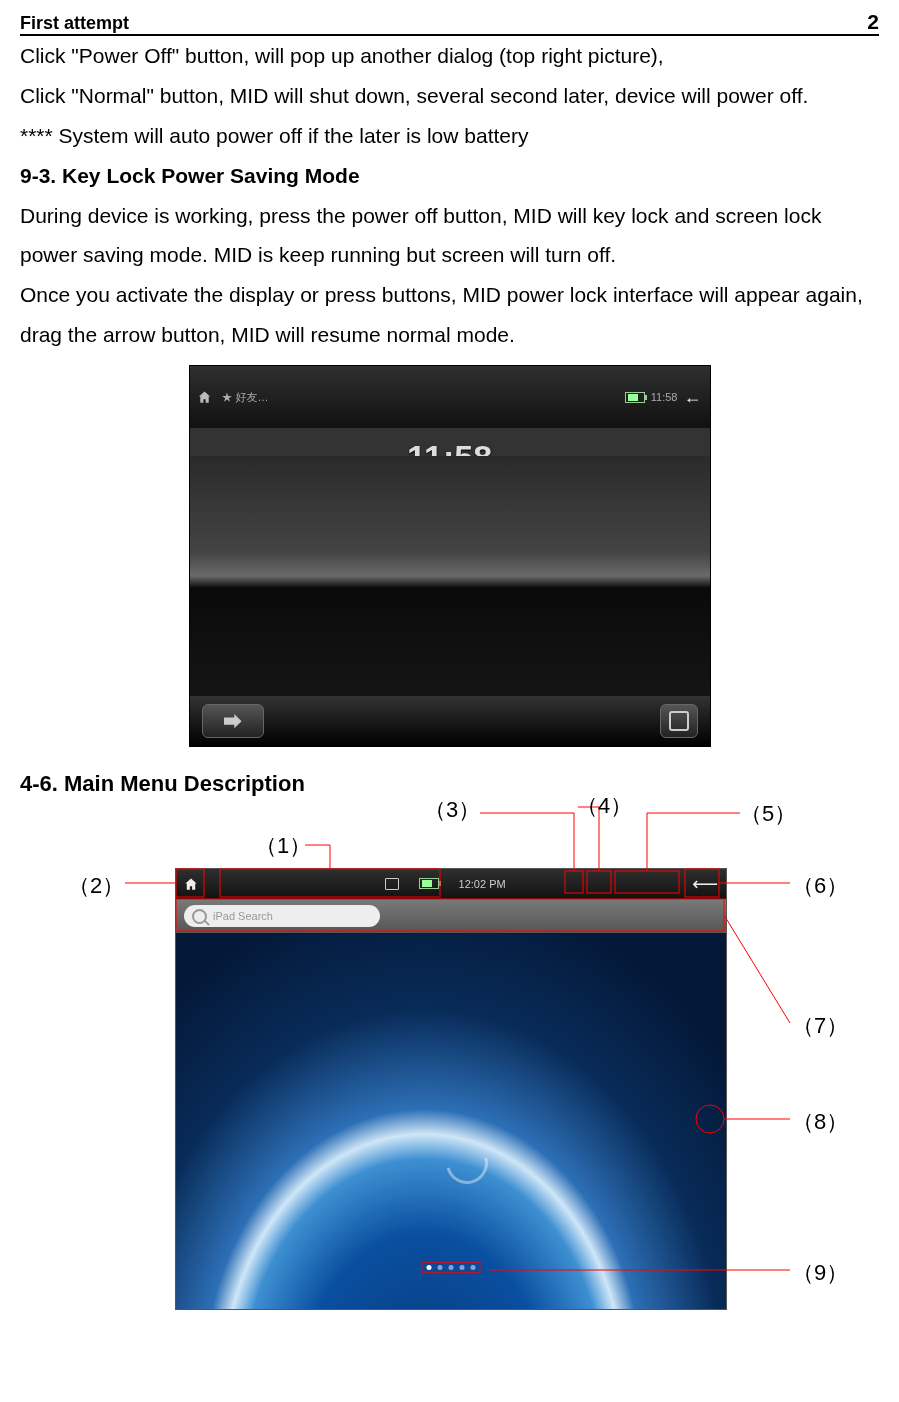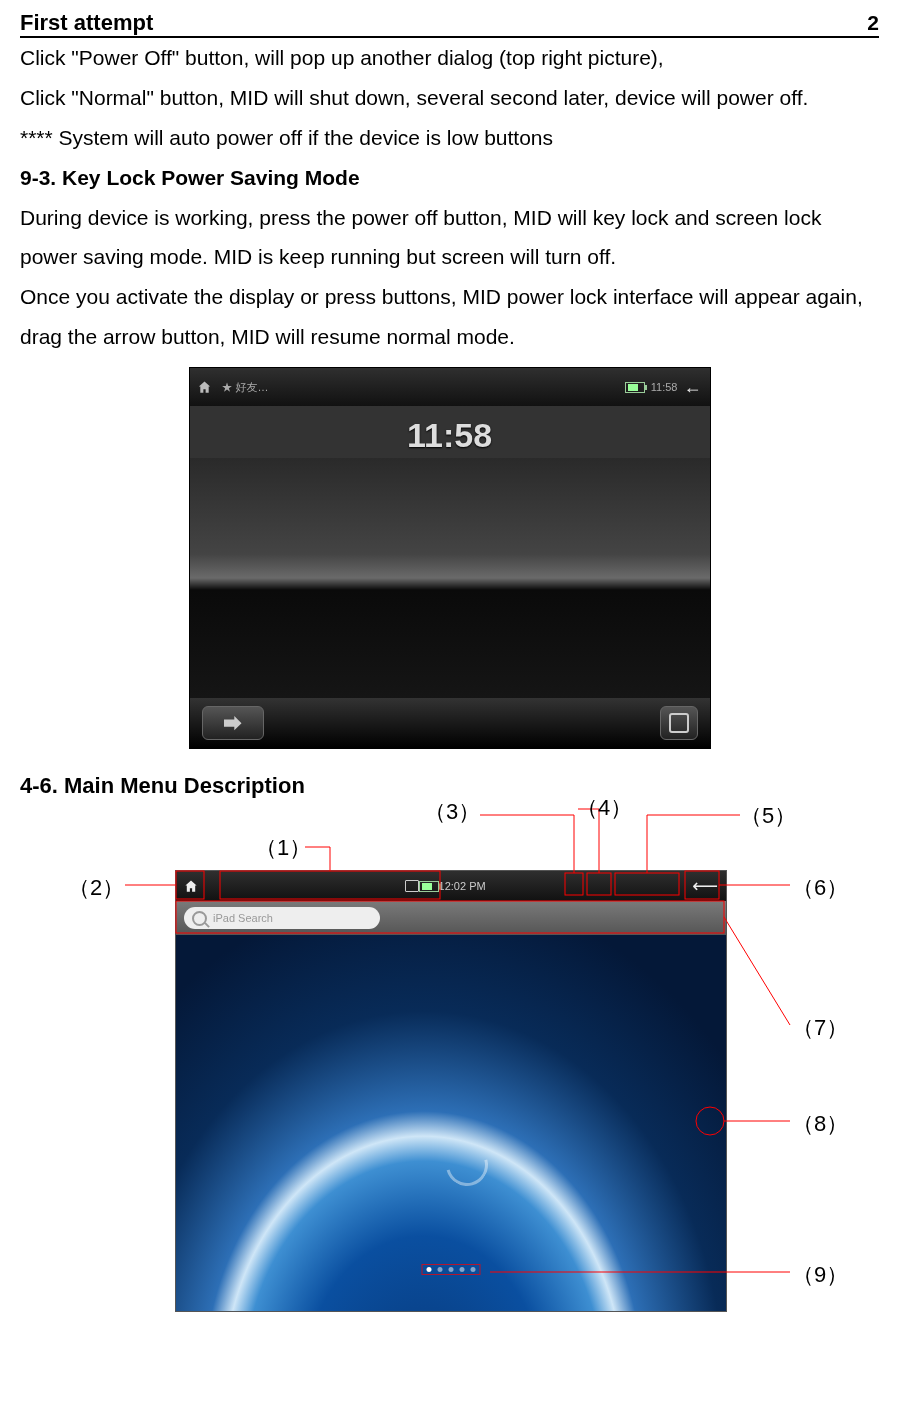--- a/index.html
+++ b/index.html
@@ -1,42 +1,42 @@
 <!DOCTYPE html>
 <html><head>
   <meta charset="utf-8">
   <style>
     body { margin: 0; padding: 10px 20px; font-family: Arial, sans-serif; width: 859px; background: #fff; color: #000; }
     .header-row { display: flex; justify-content: space-between; align-items: baseline; border-bottom: 2px solid #000; }
-    .header-left { font-size: 22px; font-weight: bold; }
+    .header-left { font-size: 18px; font-weight: bold; }
     .header-right { font-size: 21px; font-weight: bold; }
     .body-text p { font-size: 21px; line-height: 1.9; margin: 0; }
     .section-heading { font-size: 21px; font-weight: bold; margin: 0; }
     .heading-44 { font-size: 22px; font-weight: bold; font-family: Arial, sans-serif; }
 
     .lockscreen-wrap { text-align: center; margin: 10px 0 20px 0; }
     .lockscreen { display: inline-block; width: 520px; height: 380px; background: #333; border: 1px solid #000; position: relative; overflow: hidden; }
-    .ls-top { height: 30px; background: linear-gradient(#2f2f2f,#111); display:flex; align-items:center; color:#aaa; font-size:11px; padding:4px 8px; justify-content: space-between;}
+    .ls-top { height: 30px; background: linear-gradient(#2f2f2f,#111); display:flex; align-items:center; color:#aaa; font-size:11px; padding:16px 8px; justify-content: space-between;}
     .ls-top .left-icons { display:flex; gap:10px; align-items:center;}
     .ls-top .home-ic { width:14px; height:14px; background:#bbb; clip-path: polygon(50% 10%, 90% 45%, 80% 45%, 80% 90%, 58% 90%, 58% 65%, 42% 65%, 42% 90%, 20% 90%, 20% 45%, 10% 45%); }
     .ls-clock { text-align:center; padding-top:10px; color:#ddd; }
     .ls-clock .time { font-size:34px; font-weight:bold; text-shadow:0 1px 2px #000;}
     .ls-clock .date { font-size:10px; color:#888;margin-top:19px;}
     .ls-sky { position:absolute; top:90px; left:0; right:0; bottom:50px; background: linear-gradient(180deg,#2a2a2a 0%, #444 40%, #6a6a6a 50%, #0a0a0a 55%, #151515 100%);}
     .ls-bottom { position:absolute; bottom:0; left:0; right:0; height:50px; background:linear-gradient(#333,#000); display:flex; align-items:center; justify-content:space-between; padding:0 12px;}
     .ls-slide { width:60px; height:32px; background: linear-gradient(#555,#222); border-radius:6px; border:1px solid #666; display:flex; align-items:center; justify-content:center;}
     .ls-arrow { width:18px; height:18px; background:#ccc; clip-path: polygon(0% 30%, 60% 30%, 60% 10%, 100% 50%, 60% 90%, 60% 70%, 0% 70%);}
     .ls-standby { width:36px; height:32px; background: linear-gradient(#555,#222); border-radius:6px; border:1px solid #666; display:flex; align-items:center; justify-content:center;}
     .ls-standby-inner { width:16px; height:16px; border:2px solid #ccc; border-radius:3px;}
 
     .main-menu-area { position: relative; width: 100%; height: 620px; margin-top: -4px;}
     .mm-shot { position: absolute; left: 155px; top: 75px; width: 550px; height: 440px; background: #333; border:1px solid #555; overflow:hidden; }
     .mm-top { height: 30px; background: linear-gradient(#2f2f2f,#111); display:flex; align-items:center; justify-content:space-between; padding:0 8px; color:#ccc; font-size:11px;}
     .mm-home { width:14px; height:14px; background:#eee; clip-path: polygon(50% 10%, 90% 45%, 80% 45%, 80% 90%, 58% 90%, 58% 65%, 42% 65%, 42% 90%, 20% 90%, 20% 45%, 10% 45%); }
-    .mm-status { display:flex; gap:0; align-items:flex-end; }
+    .mm-status { display:flex; gap:20px; align-items:flex-start; }
     .mm-bat { width:18px; height:9px; border:1px solid #9c9; position:relative;}
     .mm-bat::after{content:"";position:absolute; left:2px; top:1px; bottom:1px; right:6px; background:#9f9;}
     .mm-bat::before{content:"";position:absolute; right:-3px; top:2px; width:2px; height:5px; background:#9c9;}
     .mm-back { font-size:18px; color:#eee; }
     .mm-search { height:34px; background: linear-gradient(#7a7a7a,#555); display:flex; align-items:center; padding:0 8px;}
     .mm-search-box { background:#eee; border-radius:12px; height:22px; width:180px; display:flex; align-items:center; padding:0 8px; color:#999; font-size:11px; gap:6px;}
     .mm-search-box .mag { width:11px; height:11px; border:2px solid #999; border-radius:50%; position:relative;}
     .mm-search-box .mag::after{content:"";position:absolute;width:6px;height:2px;background:#999;right:-5px;bottom:-2px;transform:rotate(45deg);}
     .mm-wave { position:absolute; top:64px; left:0; right:0; bottom:0; background:
         radial-gradient(ellipse 400px 500px at 45% 120%, #083a7c 0%, #0a4fa0 30%, #3e8fd2 45%, #cfe6f7 50%, #2d6fb6 55%, #082b58 75%, #041838 100%);
@@ -58,21 +58,21 @@
 
 
 <div class="header-row">
   <span class="header-left">First attempt</span>
   <span class="header-right">2</span>
 </div>
 
 <div class="body-text">
   <p>Click "Power Off" button, will pop up another dialog (top right picture),</p>
   <p>Click "Normal" button, MID will shut down, several second later, device will power off.</p>
-  <p>**** System will auto power off if the device is low buttons</p>
+  <p>**** System will auto power off if the later is low battery</p>
   <p class="section-heading">9-3.  Key Lock Power Saving Mode</p>
   <p>During device is working, press the power off button, MID will key lock and screen lock power saving mode. MID is keep running but screen will turn off.</p>
   <p>Once you activate the display or press buttons, MID power lock interface will appear again, drag the arrow button, MID will resume normal mode.</p>
 </div>
 
 <div class="lockscreen-wrap">
   <div class="lockscreen">
     <div class="ls-top">
       <div class="left-icons">
         <span class="home-ic"></span>

